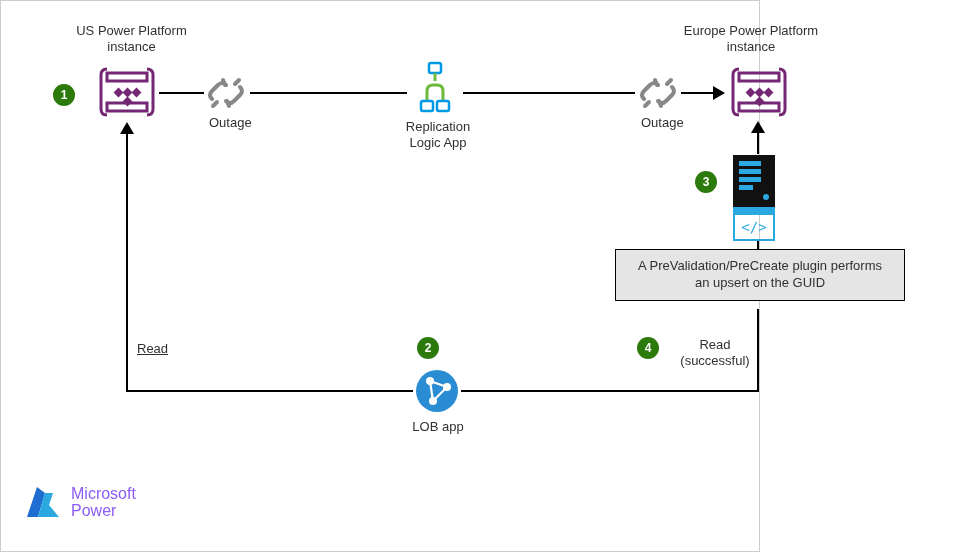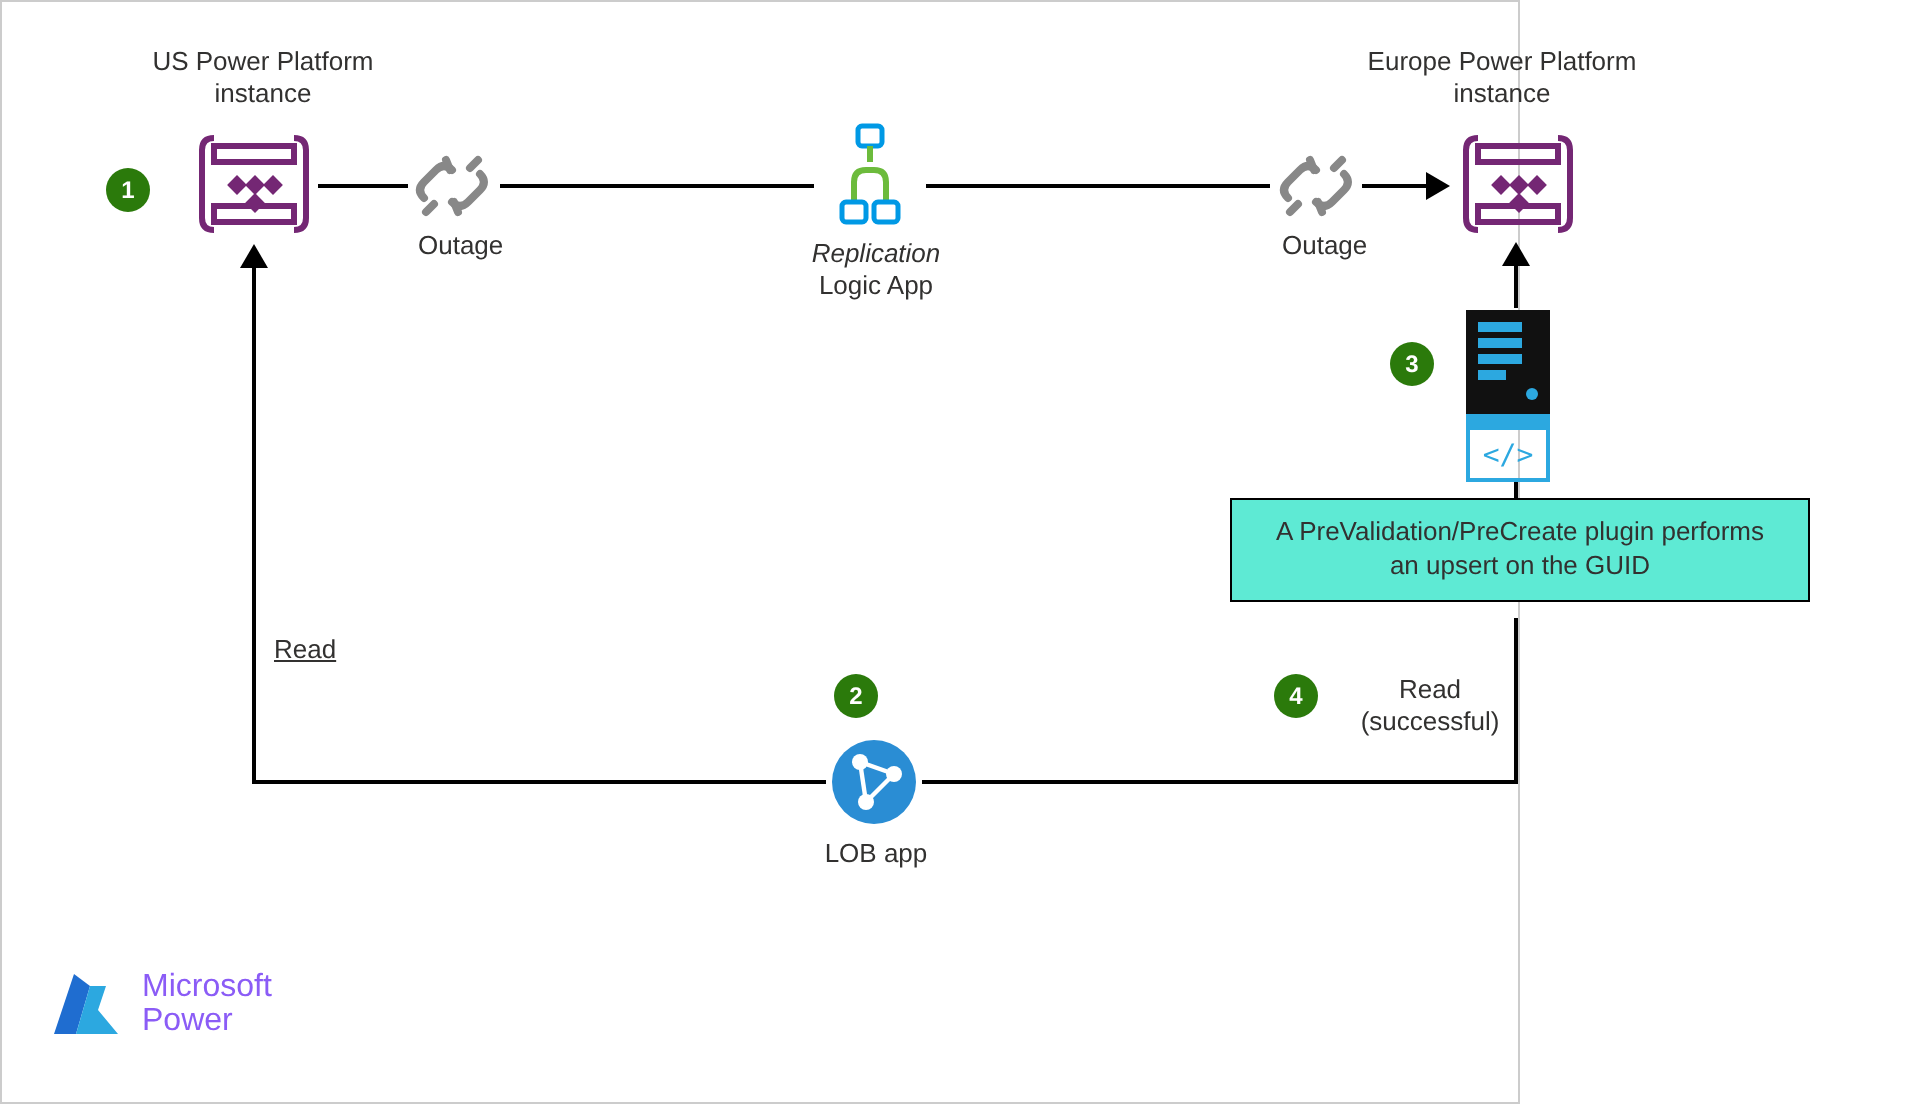--- a/index.html
+++ b/index.html
@@ -19,21 +19,21 @@
     position: absolute; width: 0; height: 0;
     border-top: 7px solid transparent; border-bottom: 7px solid transparent;
     border-left: 12px solid #000;
   }
   .arrow-up {
     position: absolute; width: 0; height: 0;
     border-left: 7px solid transparent; border-right: 7px solid transparent;
     border-bottom: 12px solid #000;
   }
   .note-box {
-    position: absolute; border: 1px solid #000; background: #5eead4;
+    position: absolute; border: 1px solid #000; background: #e5e5e5;
     padding: 8px 16px; text-align: center; line-height: 1.3; font-size: 13px;
   }
   .azure-logo { position: absolute; display: flex; align-items: center; gap: 8px; }
   .azure-text { line-height: 1.05; font-size: 16px; color: #8b5cf6; }
 </style>
 </head>
 <body>
 
 <div class="canvas">
 
@@ -69,21 +69,21 @@
 
   <div class="icon-box" style="left:410px; top:60px; width:48px; height:52px;">
     <svg width="48" height="52" viewBox="0 0 48 52">
       <rect x="18" y="2" width="12" height="10" rx="2" fill="none" stroke="#0099e5" stroke-width="2.5"></rect>
       <path d="M16 40 v-10 q0 -6 6 -6 h4 q6 0 6 6 v10" fill="none" stroke="#6cbb3c" stroke-width="3"></path>
       <path d="M24 12 v8" stroke="#6cbb3c" stroke-width="3"></path>
       <rect x="10" y="40" width="12" height="10" rx="2" fill="none" stroke="#0099e5" stroke-width="2.5"></rect>
       <rect x="26" y="40" width="12" height="10" rx="2" fill="none" stroke="#0099e5" stroke-width="2.5"></rect>
     </svg>
   </div>
-  <div class="label" style="left:397px; top:118px; width:80px;font-style:italic;">Replication</div>
+  <div class="label" style="left:397px; top:118px; width:80px;">Replication</div>
   <div class="label" style="left:397px; top:134px; width:80px;">Logic App</div>
 
   <div class="icon-box" style="left:637px; top:74px; width:40px; height:36px;">
     <svg width="40" height="36" viewBox="0 0 40 36">
       <g fill="none" stroke="#888" stroke-width="4" stroke-linecap="round">
         <path d="M6 24 q-4 -4 0 -8 l6 -6 q4 -4 8 0"></path>
         <path d="M34 12 q4 4 0 8 l-6 6 q-4 4 -8 0"></path>
         <path d="M17 5 l2 5 M23 31 l-2 -5 M7 31 l4 -4 M33 5 l-4 4"></path>
       </g>
     </svg>
@@ -155,21 +155,21 @@
   </div>
   <div class="label" style="left:407px; top:418px; width:60px;">LOB app</div>
 
   <div class="step-badge" style="left:416px; top:336px;">2</div>
 
   <div class="step-badge" style="left:636px; top:336px;">4</div>
 
   <div class="line hline" style="left:125px; top:389px; width:287px;"></div>
   <div class="line vline" style="left:125px; top:132px; height:259px;"></div>
   <div class="arrow-up" style="left:119px; top:121px;"></div>
-  <div class="label" style="left:136px; top:316px;text-decoration:underline;">Read</div>
+  <div class="label" style="left:136px; top:340px;text-decoration:underline;">Read</div>
 
   <div class="line hline" style="left:460px; top:389px; width:298px;"></div>
   <div class="line vline" style="left:756px; top:308px; height:83px;"></div>
   <div class="label" style="left:670px; top:336px;">Read (successful)</div>
 
   <div class="azure-logo" style="left:22px; top:482px;">
     <svg width="40" height="40" viewBox="0 0 40 40">
       <path d="M14 4 L4 34 L15 34 L22 10 Z" fill="#1f6dd0"></path>
       <path d="M22 10 L15 34 L36 34 L26 22 L30 10 Z" fill="#2ca8e0"></path>
     </svg>

